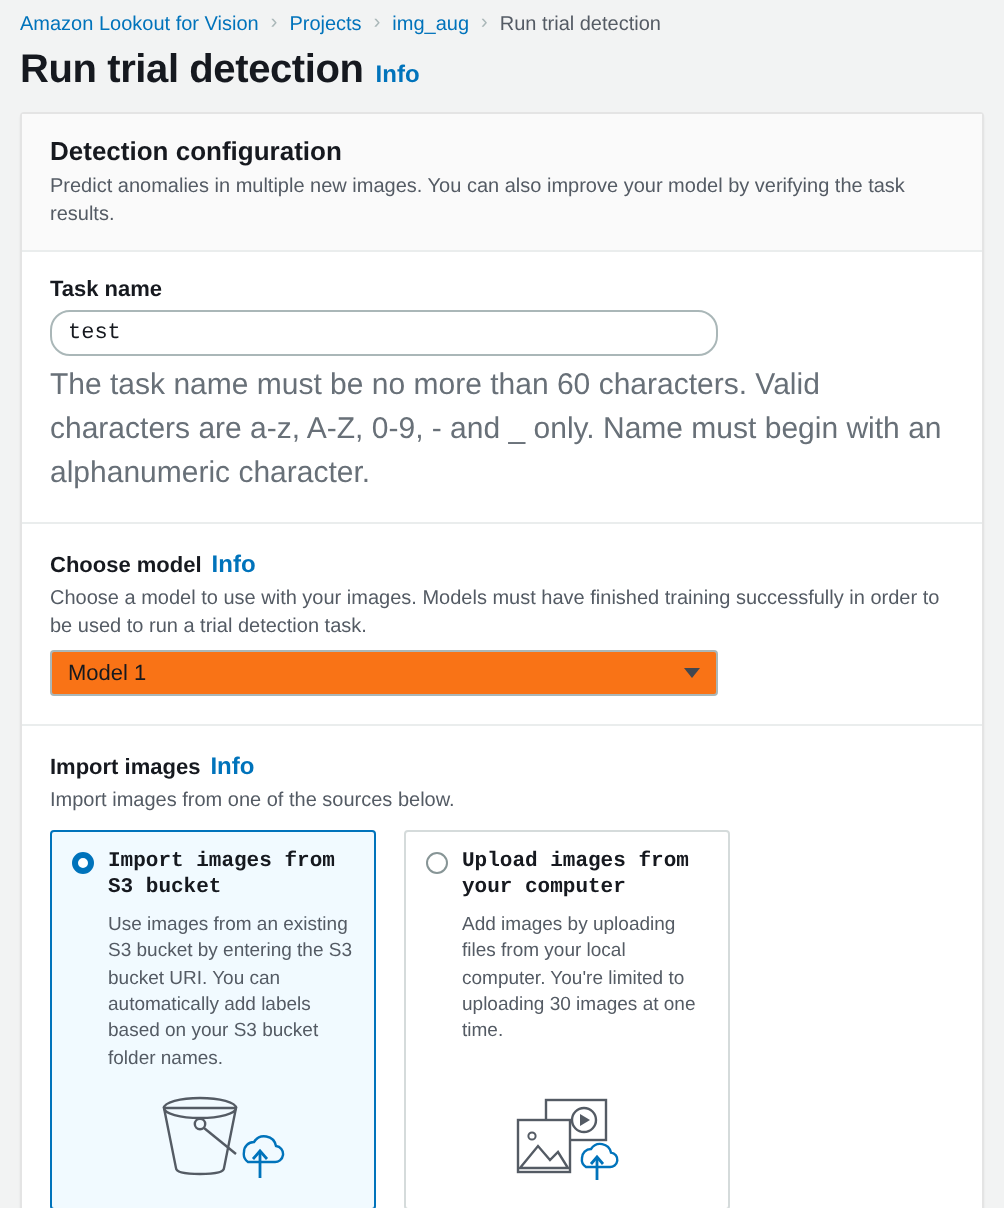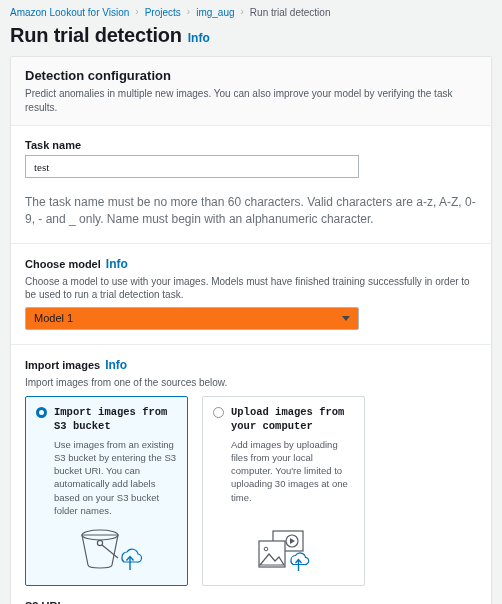--- a/index.html
+++ b/index.html
@@ -89,34 +89,34 @@
     align-items: baseline;
     gap: 5px;
   }
   .field-desc {
     font-size: 10px;
     color: #545b64;
     line-height: 1.35;
     margin-bottom: 5px;
   }
   .constraint {
-    font-size: 12px;
+    font-size: 15px;
     color: #687078;
     line-height: 1.45;
-    margin-top: 16px;
+    margin-top: 4px;
   }
 
   .text-input {
     width: 334px;
     height: 23px;
     border: 1px solid #aab7b8;
-    border-radius: 0;
+    border-radius: 10px;
     background: #fff;
     font-size: 11px;
-    font-family: Liberation Serif, serif;
+    font-family: Liberation Mono, monospace;
     color: #16191f;
     padding: 0 8px;
     display: flex;
     align-items: center;
   }
   .text-input.focused {
     border: 1px solid #00a1c9;
     box-shadow: 0 0 0 1px #00a1c9;
   }
   .caret {

